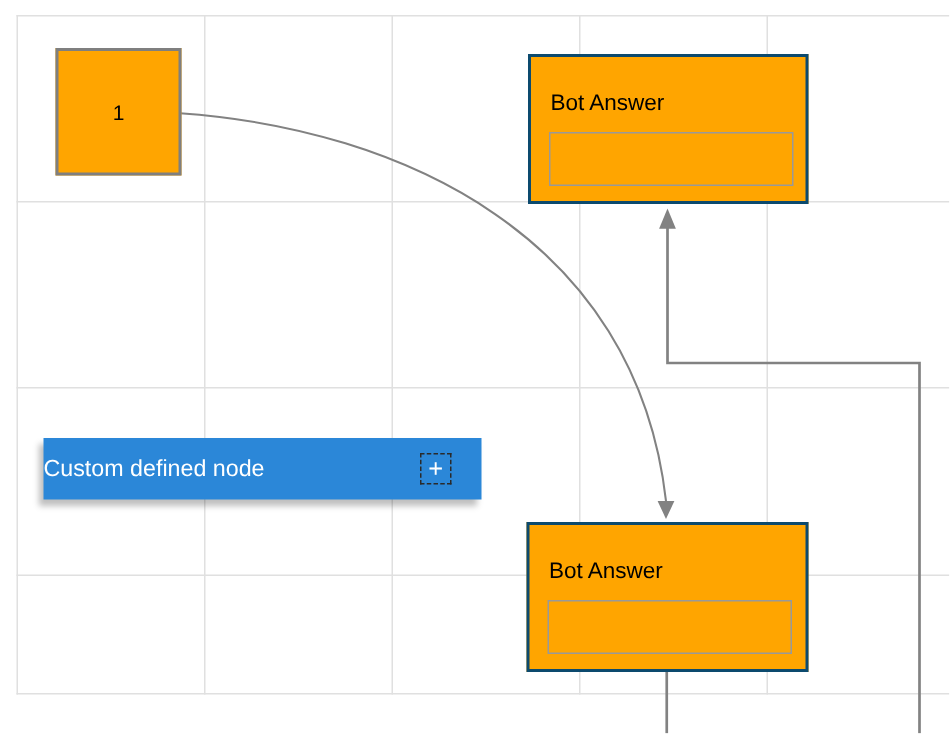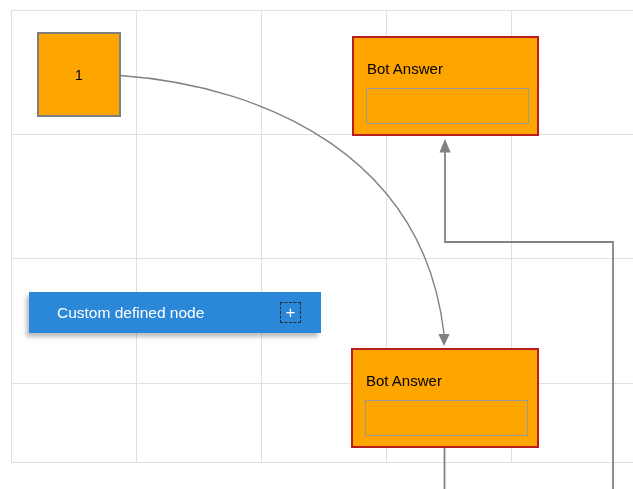--- a/index.html
+++ b/index.html
@@ -24,21 +24,21 @@
     width: 84px; height: 85px;
     background: #ffa500;
     border: 2px solid #7f7f7f;
     display: flex; align-items: center; justify-content: center;
     font-size: 14px; color: #000000;
   }
 
   
   .bot-node {
     background: #ffa500;
-    border: 2px solid #b91c1c;
+    border: 2px solid #0c4a6e;
   }
   .bot-node-top    { left: 352px; top: 36px;  width: 187px; height: 100px; }
   .bot-node-bottom { left: 351px; top: 348px; width: 188px; height: 100px; }
   .bot-title {
     position: absolute; left: 13px; top: 22px;
     font-size: 15px; color: #000000; white-space: nowrap;
   }
   .bot-field {
     position: absolute; left: 12px; top: 50px;
     width: 161px; height: 34px;
@@ -50,21 +50,20 @@
   
   .custom-node {
     left: 29px; top: 292px;
     width: 292px; height: 41px;
     background: #2b87d8;
     box-shadow: -3px 4px 4px rgba(0,0,0,0.25);
     display: flex; align-items: center;
     color: #ffffff;
   }
   .custom-label {
-    padding-left: 28px;
     font-size: 15.5px;
     white-space: nowrap;
   }
   .plus-box {
     position: absolute; right: 20px; top: 10px;
     width: 21px; height: 21px;
     box-sizing: border-box;
     border: 1px dashed #2a2a2a;
     display: flex; align-items: center; justify-content: center;
     font-size: 17px; font-weight: 300; line-height: 1;

